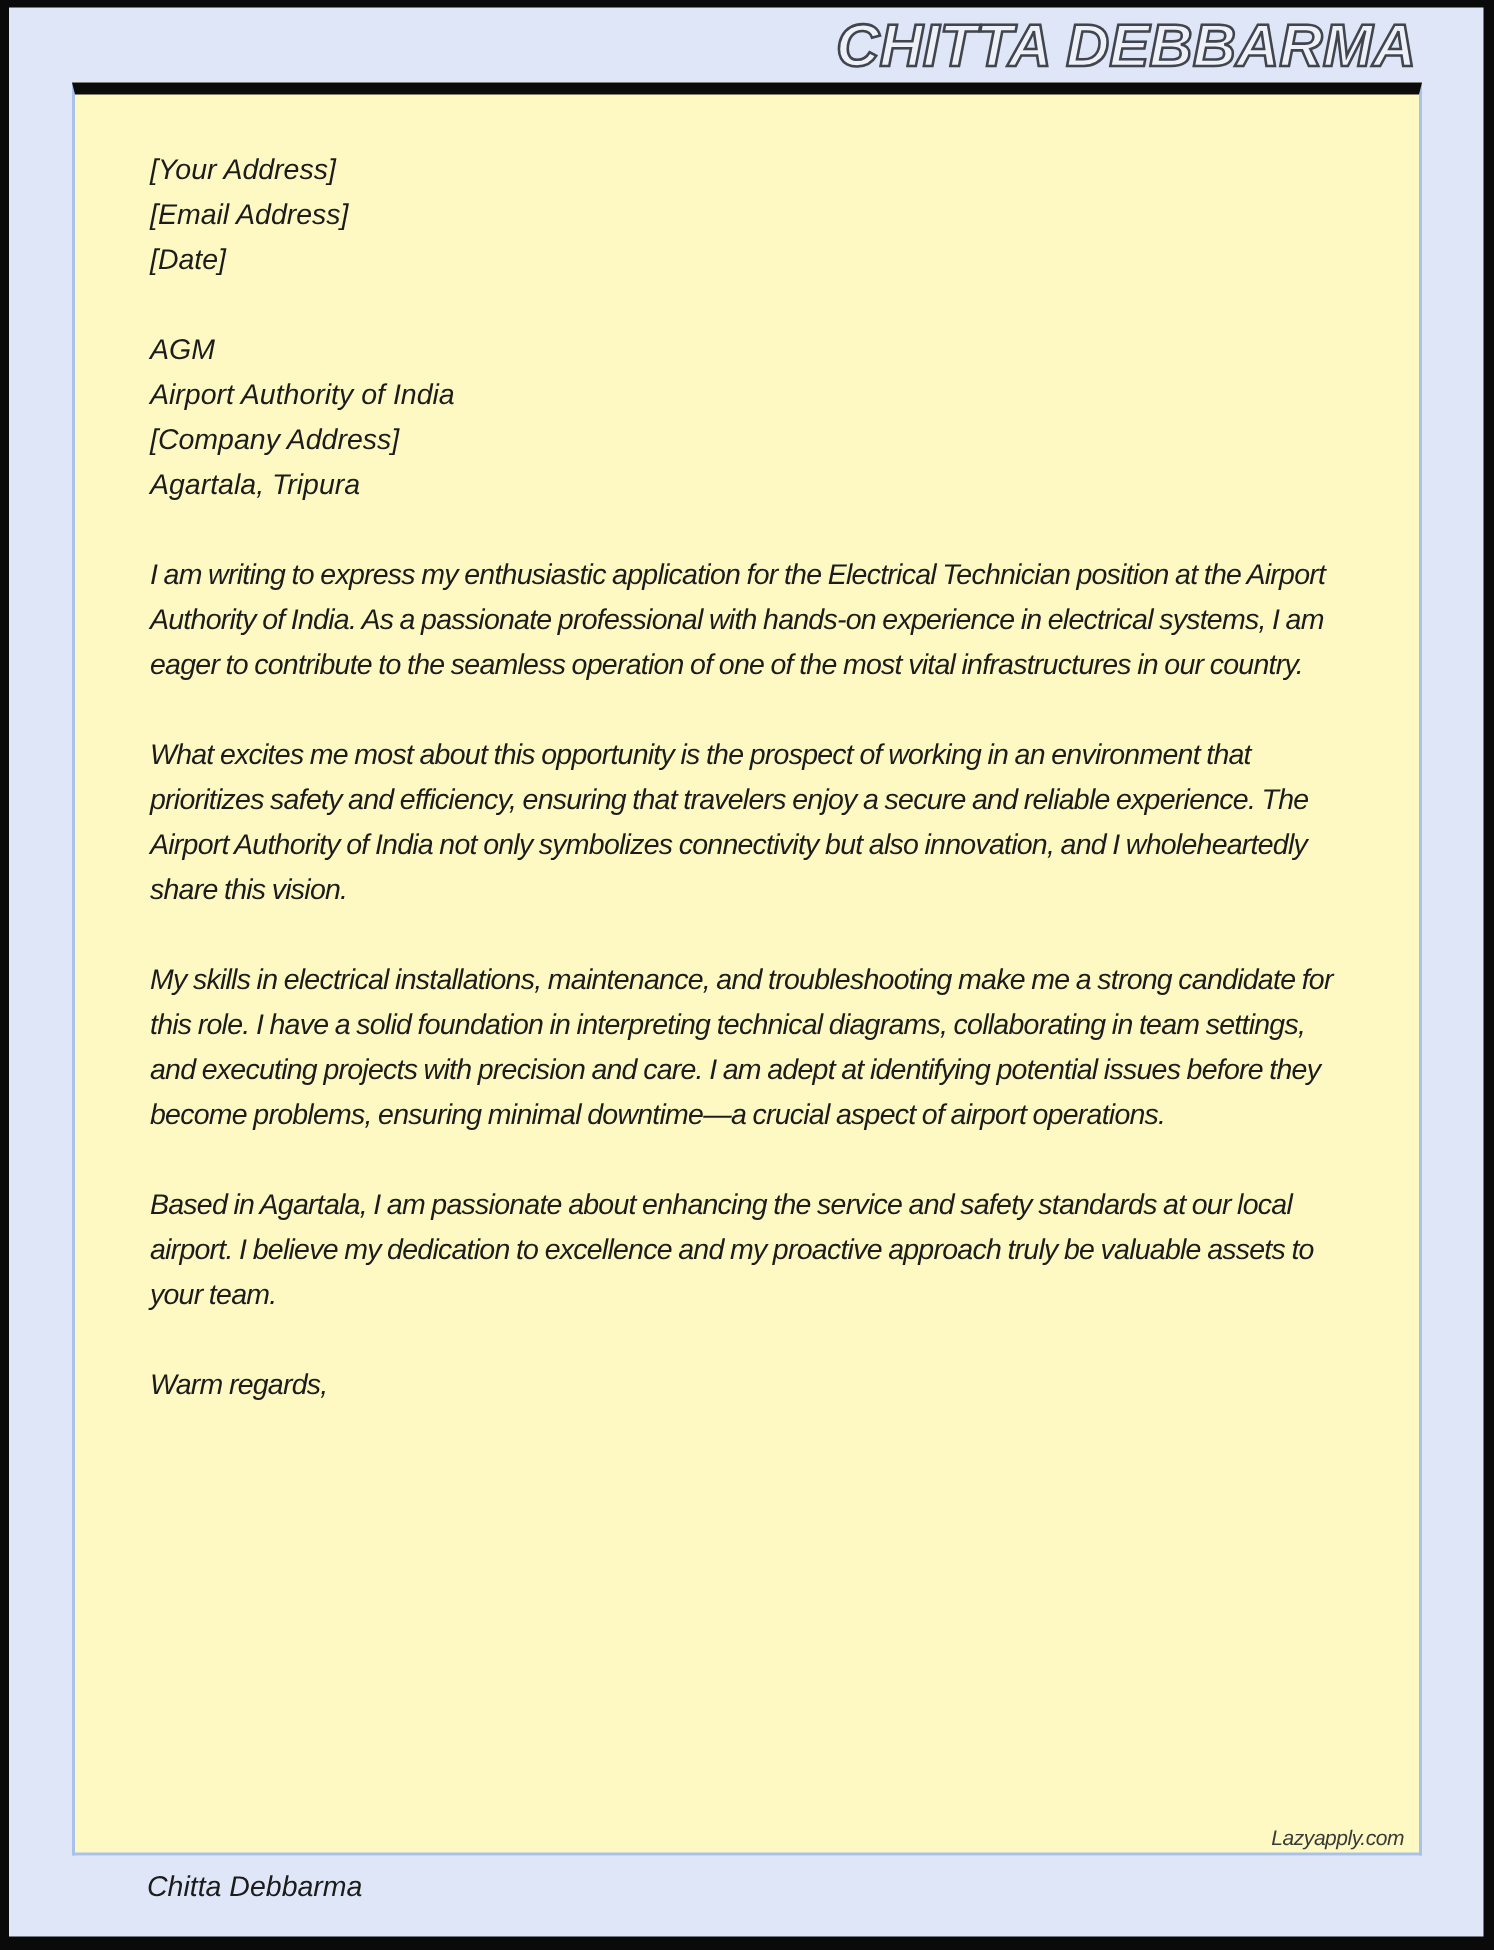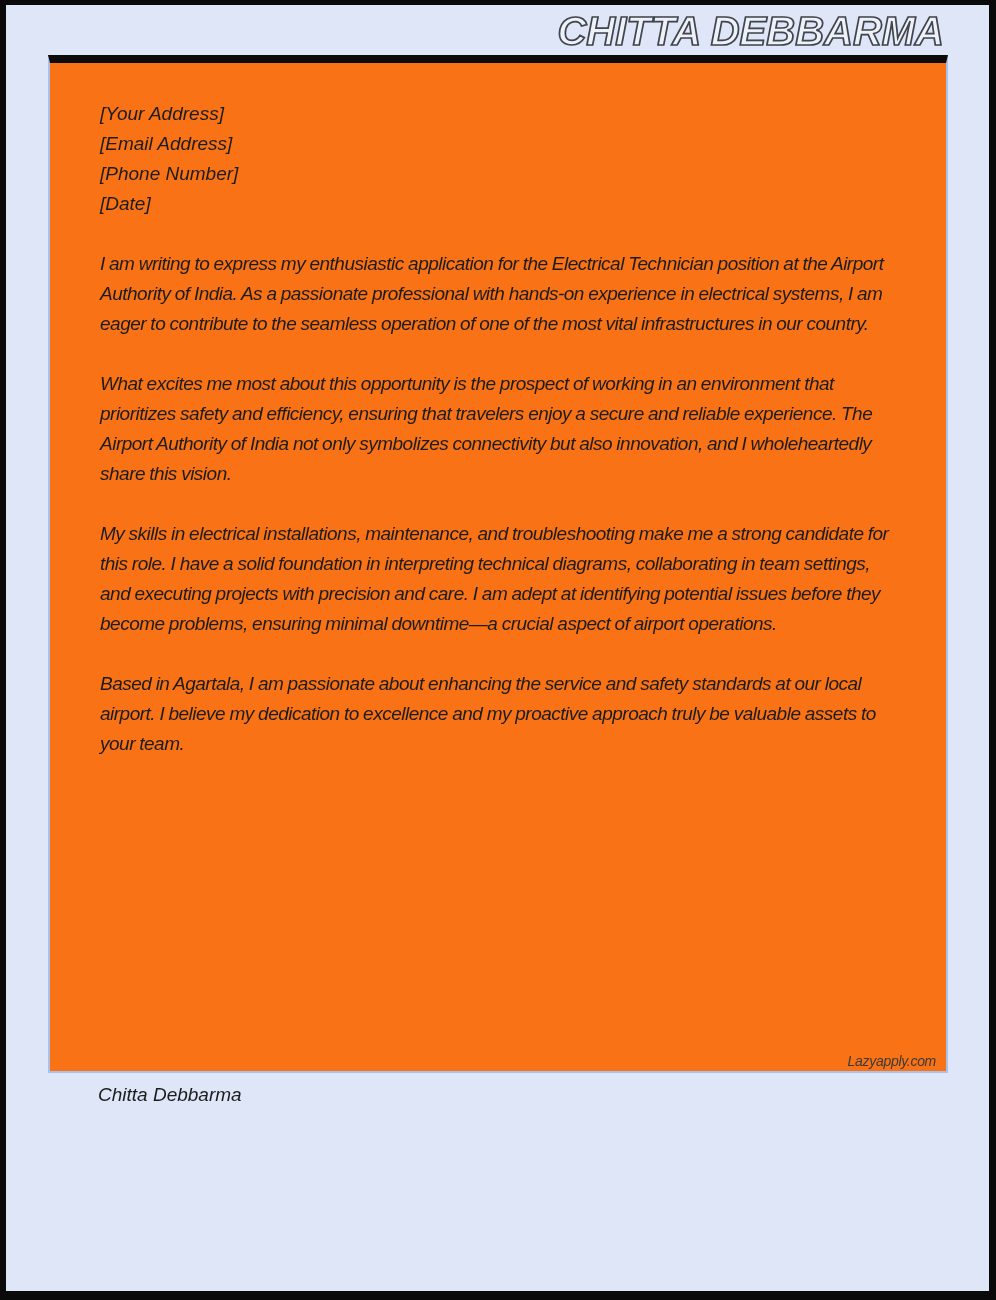--- a/index.html
+++ b/index.html
@@ -34,22 +34,22 @@
     color: #eef1f8;
     -webkit-text-stroke: 1.7px #41454e;
     text-shadow: 0 0 1px #41454e;
     white-space: nowrap;
   }
   
   .document {
     position: relative;
     margin-left: 42px;
     width: 900px;
-    height: 1018px;
-    background: #f97316;
+    height: 1182px;
+    background: #fef9c3;
     border-top: 8px solid #0b0b0b;
     border-left: 2px solid #a9c2ec;
     border-right: 2px solid #a9c2ec;
     border-bottom: 2px solid #a9c2ec;
     padding: 36px 48px 0 50px;
     color: #1c1c1c;
   }
   .document p {
     font-size: 19px;
     line-height: 30px;
@@ -86,30 +86,36 @@
 
   <div class="letterhead">
     <div class="letterhead-name">CHITTA DEBBARMA</div>
   </div>
 
   <div class="document">
 
     <div class="block">
       <p>[Your Address]</p>
       <p>[Email Address]</p>
-      <p>[Phone Number]</p>
       <p>[Date]</p>
     </div>
 
+    <div class="block">
+      <p>AGM</p>
+      <p>Airport Authority of India</p>
+      <p>[Company Address]</p>
+      <p>Agartala, Tripura</p>
+    </div>
 
 
     <p class="condensed">I am writing to express my enthusiastic application for the Electrical Technician position at the Airport Authority of India. As a passionate professional with hands-on experience in electrical systems, I am eager to contribute to the seamless operation of one of the most vital infrastructures in our country.</p>
     <p class="condensed">What excites me most about this opportunity is the prospect of working in an environment that prioritizes safety and efficiency, ensuring that travelers enjoy a secure and reliable experience. The Airport Authority of India not only symbolizes connectivity but also innovation, and I wholeheartedly share this vision.</p>
     <p class="condensed">My skills in electrical installations, maintenance, and troubleshooting make me a strong candidate for this role. I have a solid foundation in interpreting technical diagrams, collaborating in team settings, and executing projects with precision and care. I am adept at identifying potential issues before they become problems, ensuring minimal downtime—a crucial aspect of airport operations.</p>
     <p class="condensed">Based in Agartala, I am passionate about enhancing the service and safety standards at our local airport. I believe my dedication to excellence and my proactive approach truly be valuable assets to your team.</p>
 
+    <p class="condensed">Warm regards,</p>
 
     <div class="watermark">Lazyapply.com</div>
   </div>
 
   <div class="signature">Chitta Debbarma</div>
 
 </div>
 
 </body></html>

